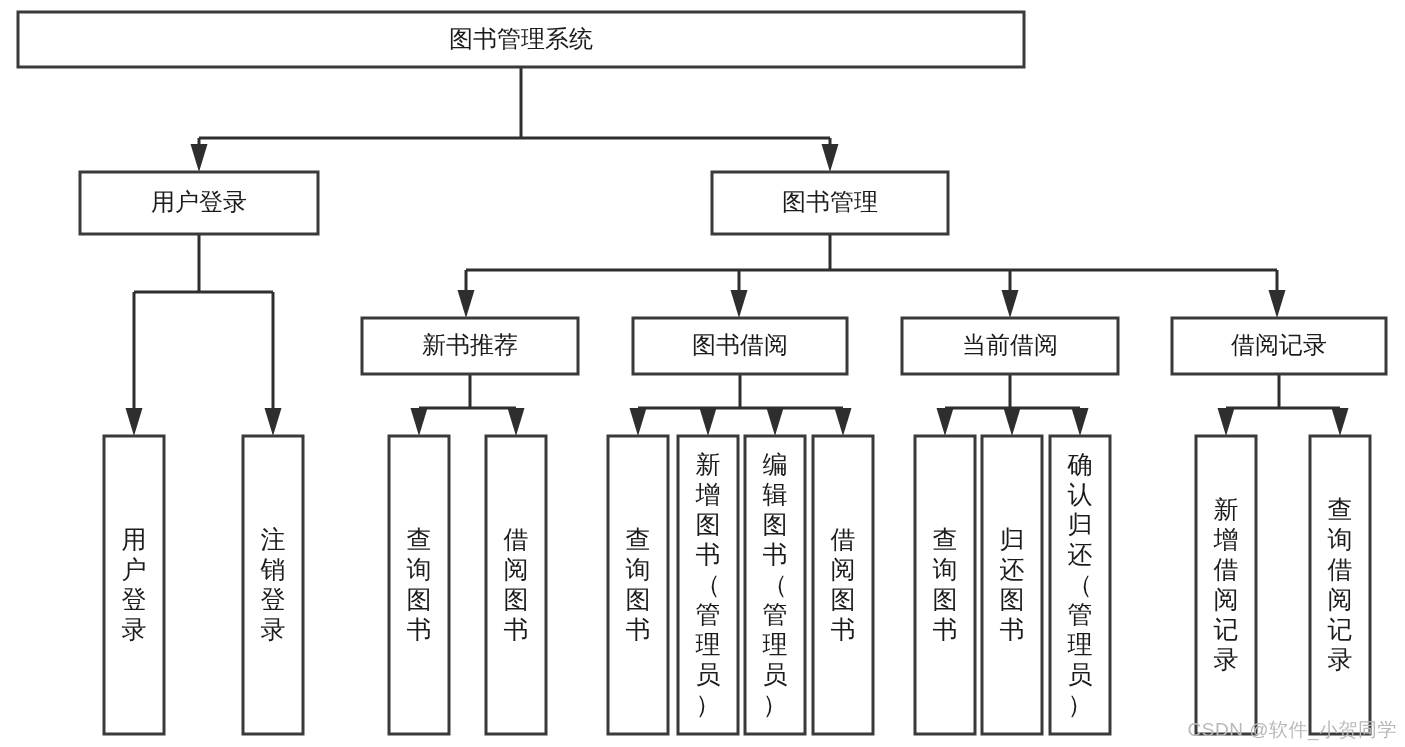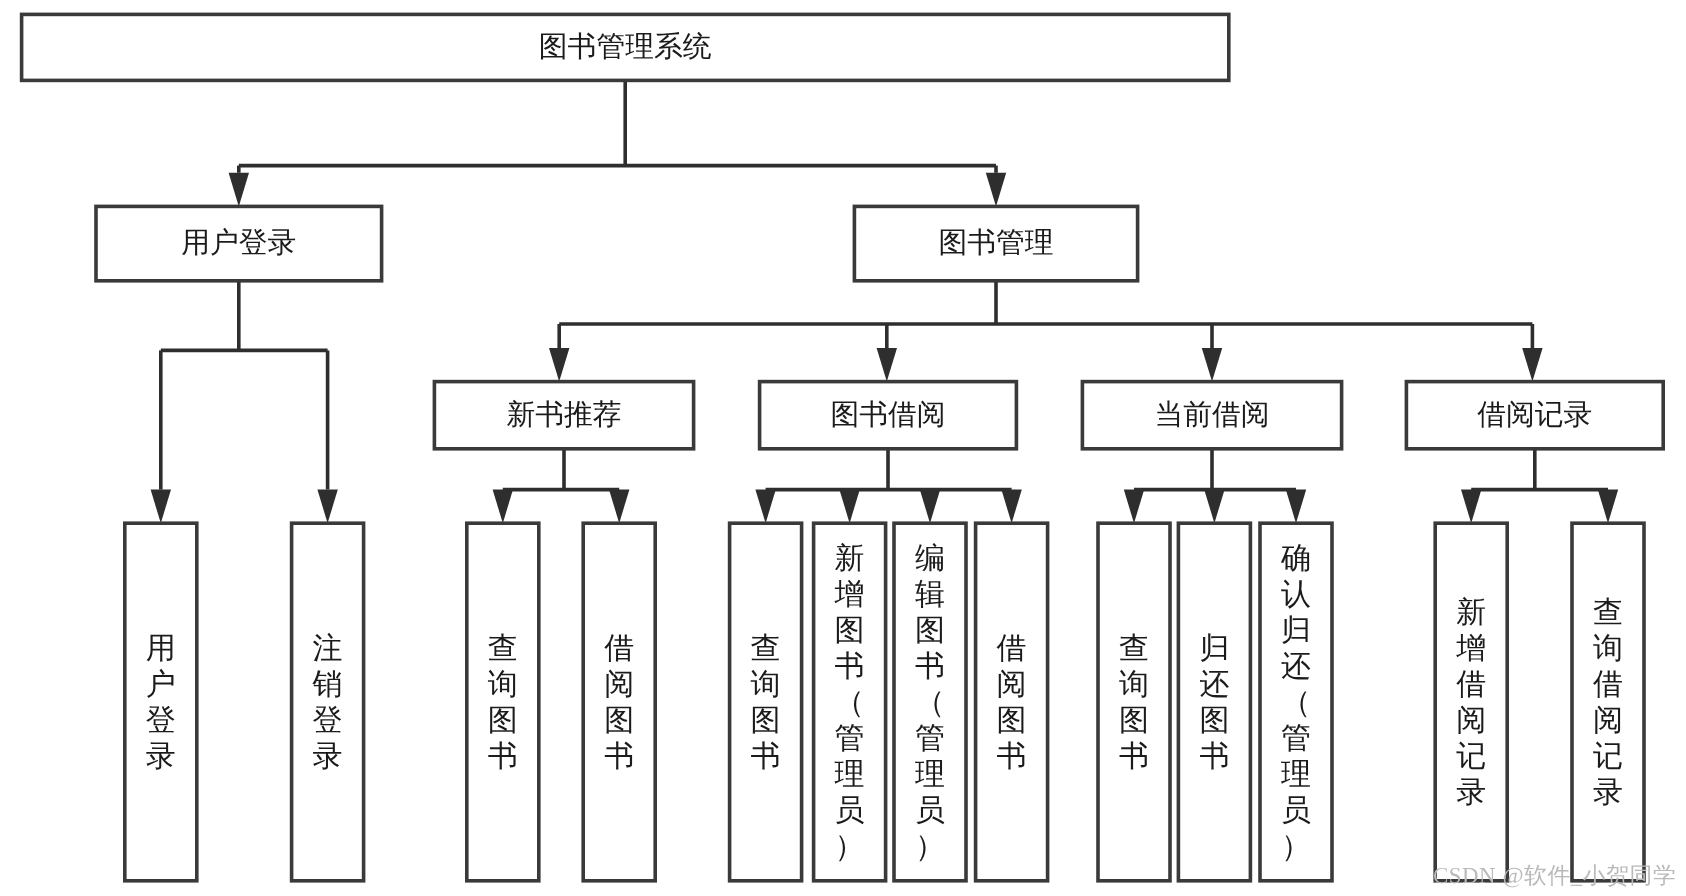--- a/index.html
+++ b/index.html
@@ -50,21 +50,21 @@
   .node-label-vertical {
     font-family: "Liberation Sans", "DejaVu Sans", sans-serif;
     font-size: 25px;
     fill: #1b1b1b;
     text-anchor: middle;
   }
   .watermark {
     position: absolute;
     right: 8px;
     bottom: 4px;
-    font-family: Liberation Serif, serif;
+    font-family: Liberation Sans, sans-serif;
     font-size: 19px;
     color: #b9b9b9;
     letter-spacing: 0.5px;
     white-space: nowrap;
     user-select: none;
   }
 </style>
 </head>
 <body>
 

